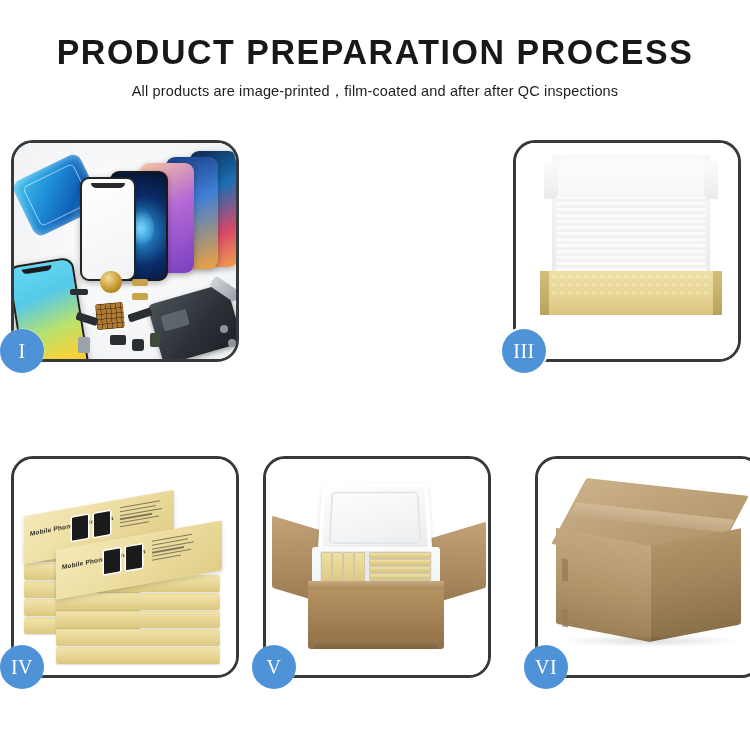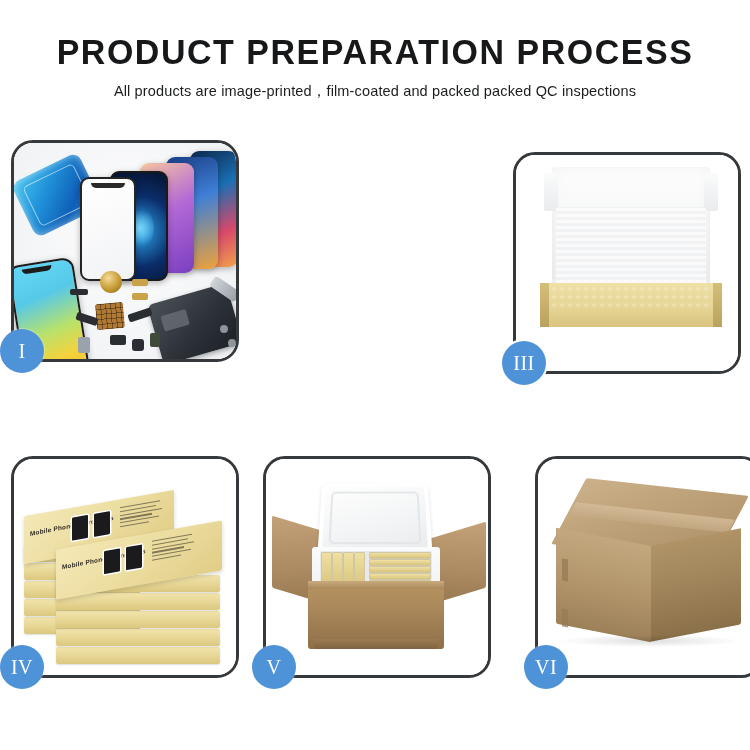--- a/index.html
+++ b/index.html
@@ -62,21 +62,21 @@
   }
   .panel .stage {
     position: absolute;
     inset: 0;
     border-radius: 19px;
     overflow: hidden;
     background: #ffffff;
   }
   .p1 { left: 0px;   top: 0px;   }
   .p2 { left: 252px; top: 0px;   }
-  .p3 { left: 502px; top: 12px;   }
+  .p3 { left: 502px; top: 0px;   }
   .p4 { left: 0px;   top: 316px; }
   .p5 { left: 252px; top: 316px; }
   .p6 { left: 502px; top: 316px; margin-left: 22px; }
 
   
   .badge {
     position: absolute;
     left: -14px;
     bottom: -14px;
     width: 44px;
@@ -391,21 +391,21 @@
   .c-shadow {
     position: absolute; left: 22px; top: 176px; width: 180px; height: 12px;
     background: radial-gradient(ellipse at center, rgba(0,0,0,0.13) 0%, rgba(0,0,0,0) 72%);
   }
 </style>
 </head>
 <body>
 
 <div class="header">
   <div class="page-title">PRODUCT PREPARATION PROCESS</div>
-  <div class="page-subtitle">All products are image-printed，film-coated and packed packed QC inspections</div>
+  <div class="page-subtitle">All products are image-printed，film-coated and after after QC inspections</div>
 </div>
 
 <div class="panel-grid">
 
   <div class="panel p1">
     <div class="stage">
       <div class="bg-soft"></div>
       <div class="adh-film"></div>
       <div class="scr scr-e"></div>
       <div class="scr scr-d"></div>

